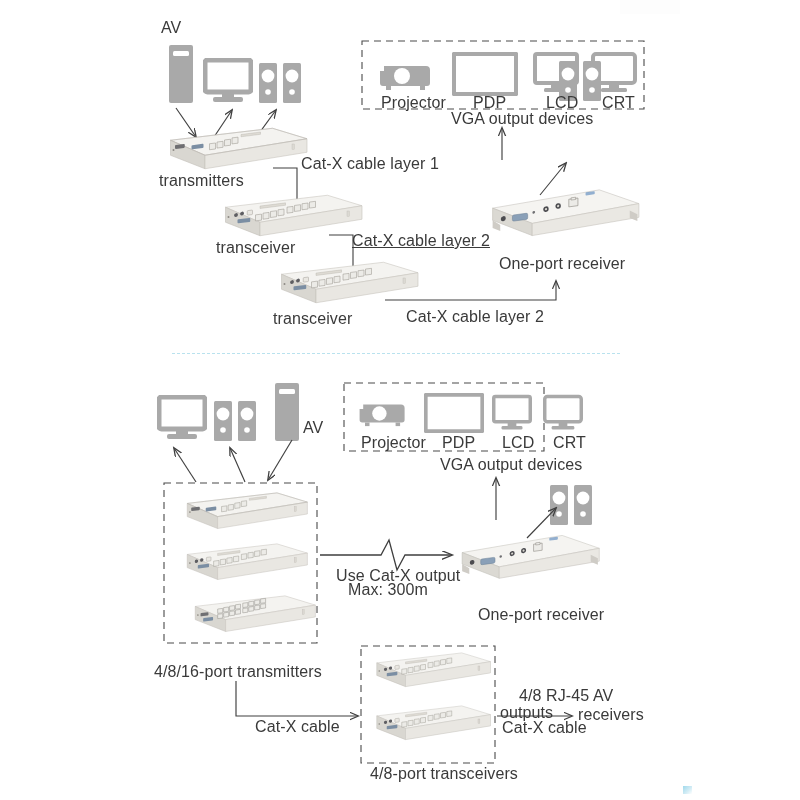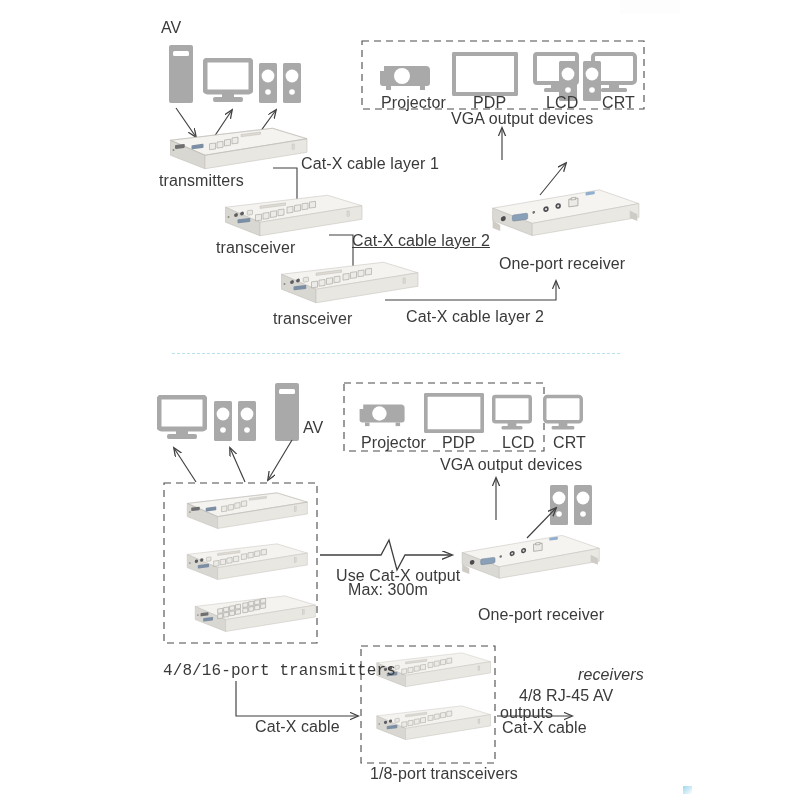--- a/index.html
+++ b/index.html
@@ -275,31 +275,31 @@
   <div class="lbl" style="left:451px;top:112px;">VGA output devices</div>
 
   <div class="lbl" style="left:303px;top:421px;">AV</div>
 
   <div class="lbl" style="left:361px;top:436px;">Projector</div>
   <div class="lbl" style="left:442px;top:436px;">PDP</div>
   <div class="lbl" style="left:502px;top:436px;">LCD</div>
   <div class="lbl" style="left:553px;top:436px;">CRT</div>
   <div class="lbl" style="left:440px;top:458px;">VGA output devices</div>
 
-  <div class="lbl" style="left:163px;top:665px;font-family:Liberation Mono, monospace;">4/8/16-port transmitters</div>
+  <div class="lbl" style="left:154px;top:665px;">4/8/16-port transmitters</div>
 
   <div class="lbl" style="left:336px;top:569px;">Use Cat-X output</div>
   <div class="lbl" style="left:336px;top:583px;margin-left:12px;">Max: 300m</div>
 
   <div class="lbl" style="left:478px;top:608px;">One-port receiver</div>
 
   <div class="lbl" style="left:255px;top:720px;">Cat-X cable</div>
 
-  <div class="lbl" style="left:370px;top:767px;">1/8-port transceivers</div>
+  <div class="lbl" style="left:370px;top:767px;">4/8-port transceivers</div>
 
   <div class="lbl" style="left:519px;top:669px;margin-top:20px;">4/8 RJ-45 AV</div>
   <div class="lbl" style="left:500px;top:683px;margin-top:23px;">outputs</div>
 
   <div class="lbl" style="left:502px;top:721px;">Cat-X cable</div>
 
-  <div class="lbl" style="left:578px;top:668px;font-style:italic;">receivers</div>
+  <div class="lbl" style="left:578px;top:708px;">receivers</div>
 
 </div>
 
 </body></html>

